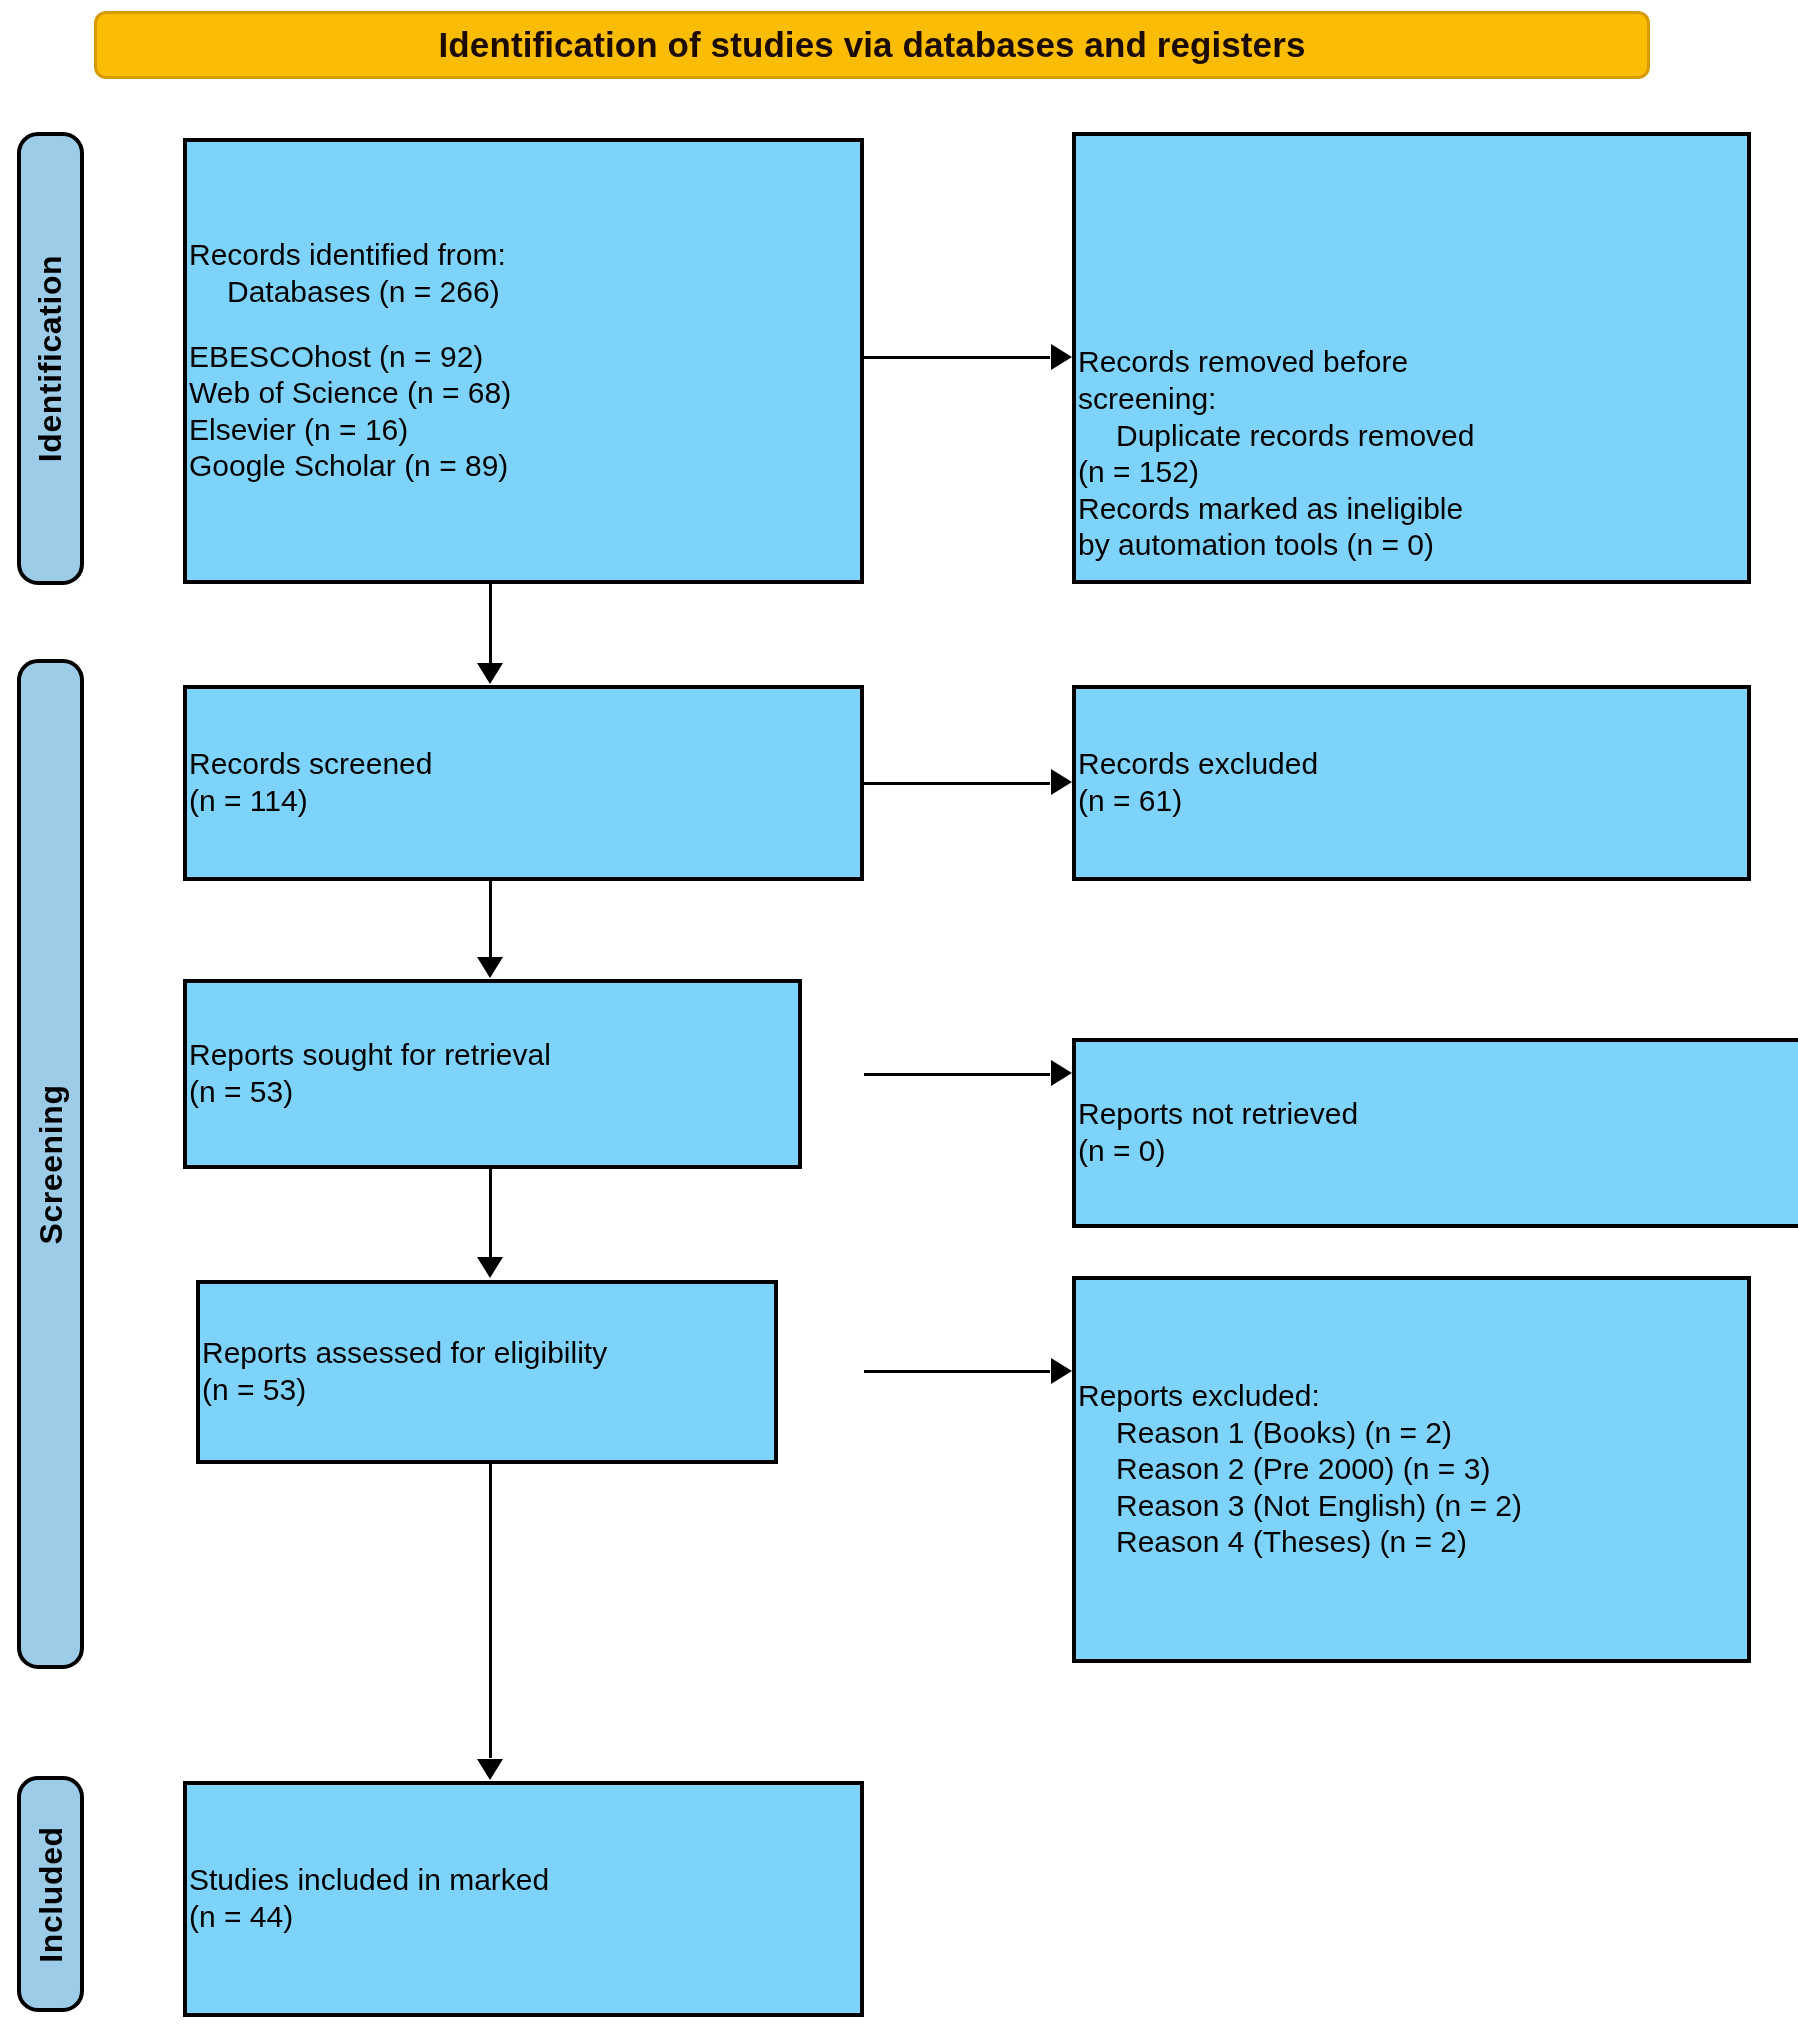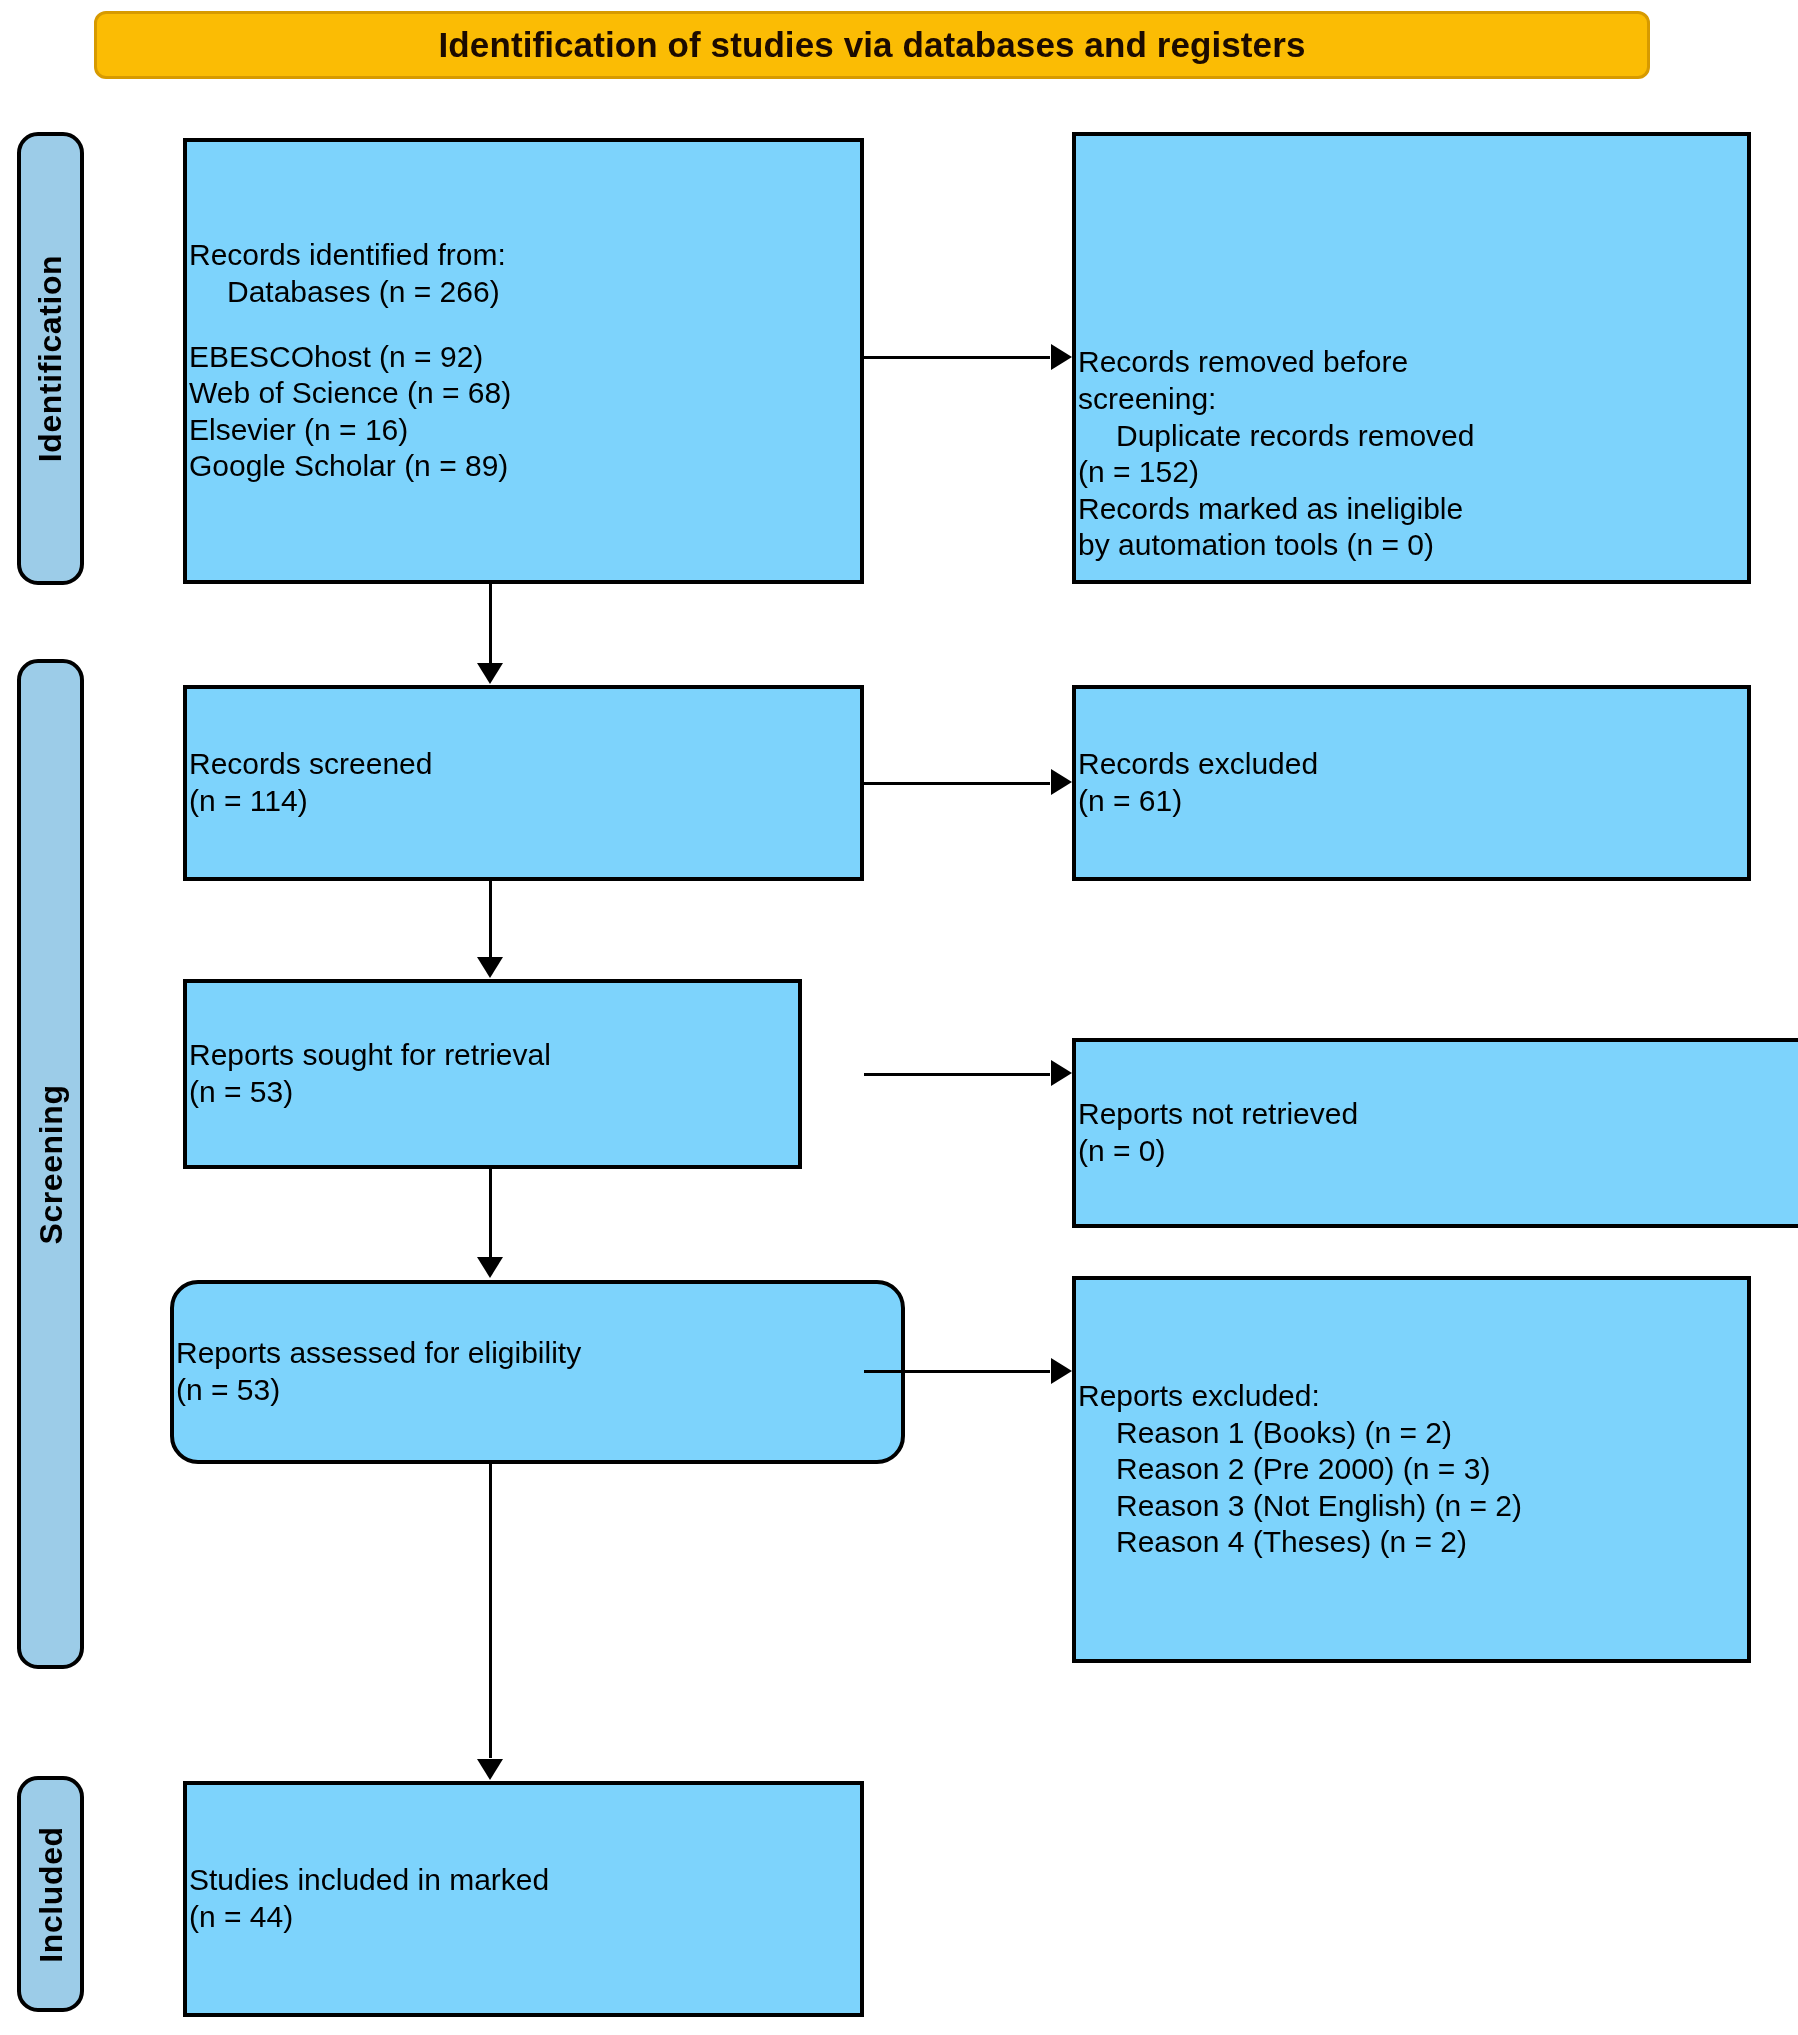--- a/index.html
+++ b/index.html
@@ -83,21 +83,21 @@
     color: #000000;
     white-space: pre;
   }
   .flow-box .line.indent { padding-left: 38px; }
   .flow-box .spacer      { height: 28.5px; }
 
   
   #box-identified      { left: 183px;  top: 138px;  width: 681px; height: 446px; }
   #box-screened        { left: 183px;  top: 685px; width: 681px; height: 196px; }
   #box-sought          { left: 183px;  top: 979px; width: 619px; height: 190px; }
-  #box-assessed        { left: 170px;  top: 1280px; width: 735px; height: 184px; border-radius: 28px; }
+  #box-assessed        { left: 196px;  top: 1280px; width: 582px; height: 184px; }
   #box-included-review { left: 183px;  top: 1781px; width: 681px; height: 236px; }
 
   
   #box-removed         { left: 1072px; top: 132px;  width: 679px; height: 452px; justify-content: flex-end; }
   #box-excluded        { left: 1072px; top: 685px; width: 679px; height: 196px; }
   #box-not-retrieved   { left: 1072px; top: 1006px; width: 813px; height: 190px; margin-top: 32px; }
   #box-reports-excl    { left: 1072px; top: 1276px; width: 679px; height: 387px; }
 
   
   .conn {

